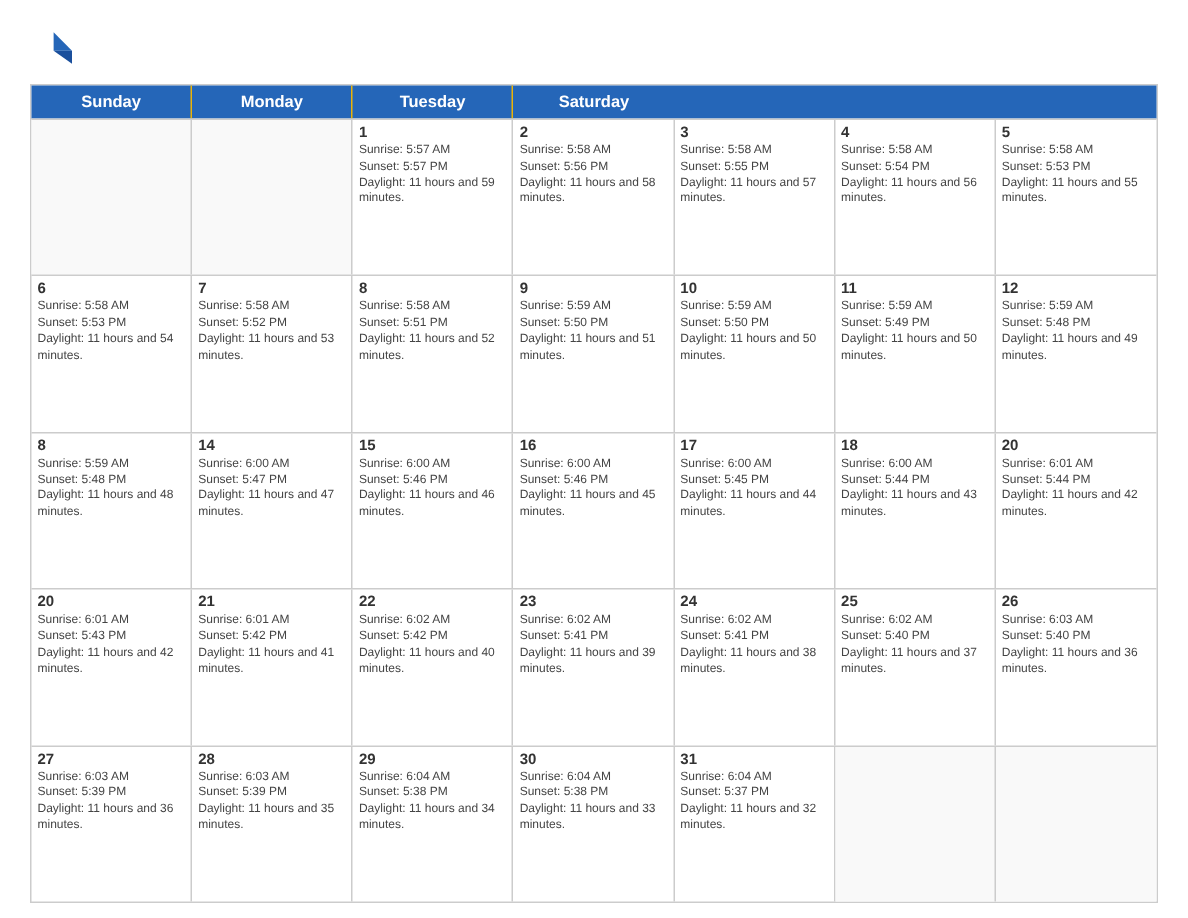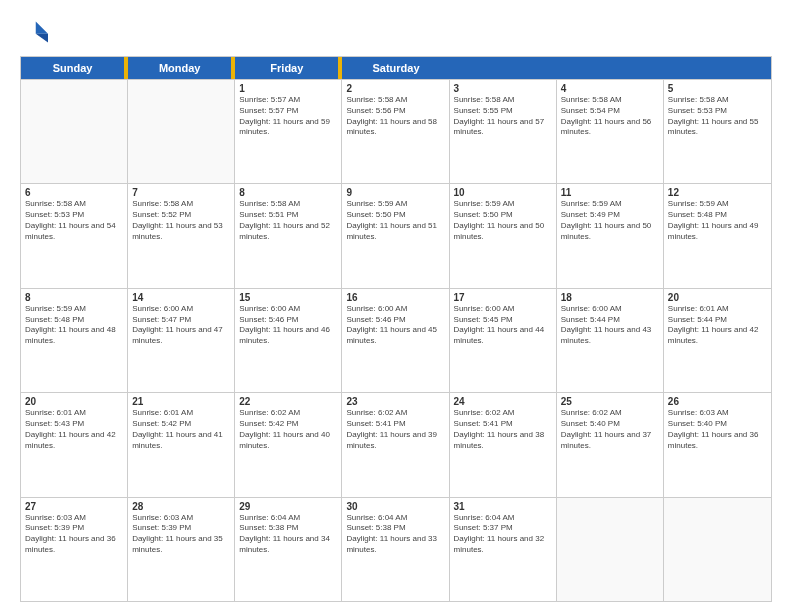--- a/index.html
+++ b/index.html
@@ -65,21 +65,21 @@
       display: grid;
       grid-template-columns: repeat(7, 1fr);
       background: #2566b8;
     }
     .cal-header-cell {
       color: #fff;
       font-size: 11px;
       font-weight: bold;
       padding: 5px 4px;
       text-align: center;
-      border-right: 4px solid #eab308;
+      border-right: 1px solid #eab308;
     }
     .cal-header-cell:last-child { border-right: none; }
     .cal-body {
       flex: 1;
       display: flex;
       flex-direction: column;
     }
     .cal-week {
       display: grid;
       grid-template-columns: repeat(7, 1fr);
@@ -131,21 +131,21 @@
     <div class="title-block">
       <h1></h1>
       <h2></h2>
     </div>
   </div>
 
   <div class="calendar">
     <div class="cal-header-row">
         <div class="cal-header-cell">Sunday</div>
         <div class="cal-header-cell">Monday</div>
-        <div class="cal-header-cell">Friday</div>
+        <div class="cal-header-cell">Tuesday</div>
         <div class="cal-header-cell">Saturday</div>
       </div>
     <div class="cal-body">
         <div class="cal-week">
           <div class="cal-cell empty"></div>
           <div class="cal-cell empty"></div>
           <div class="cal-cell">
             <div class="day-number">1</div>
             <div class="day-info">Sunrise: 5:57 AM<br>Sunset: 5:57 PM<br>Daylight: 11 hours and 59 minutes.</div>
           </div>

